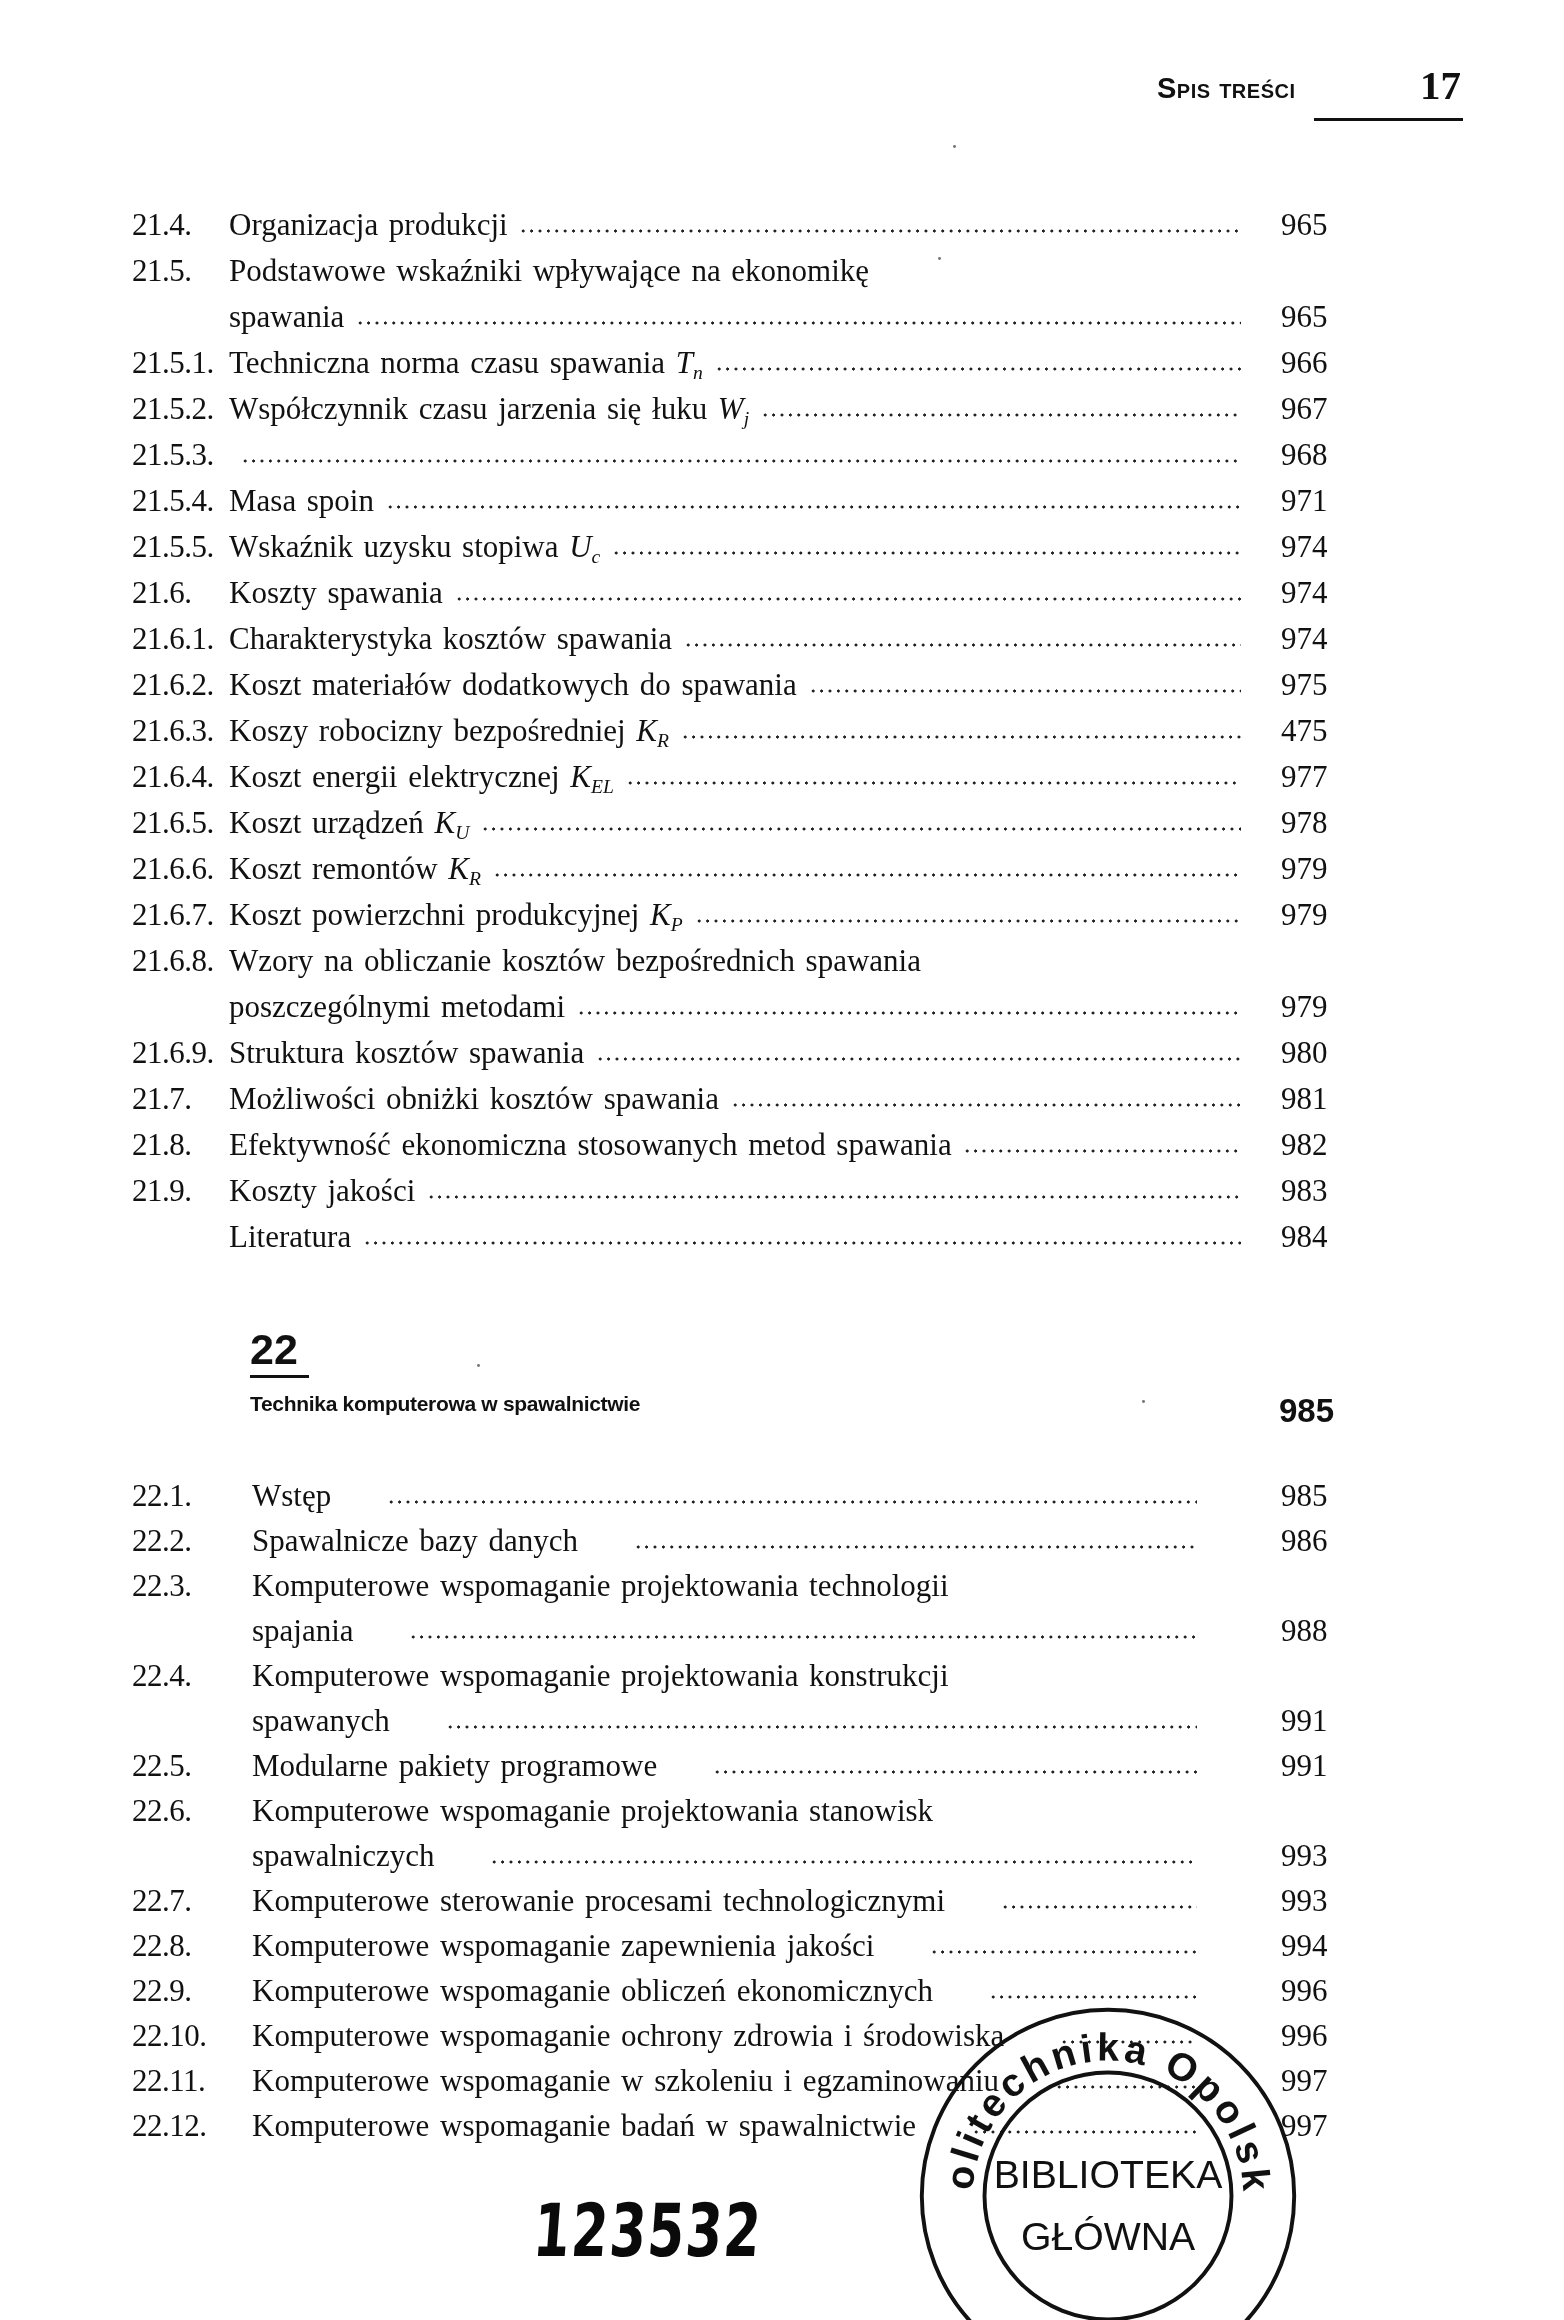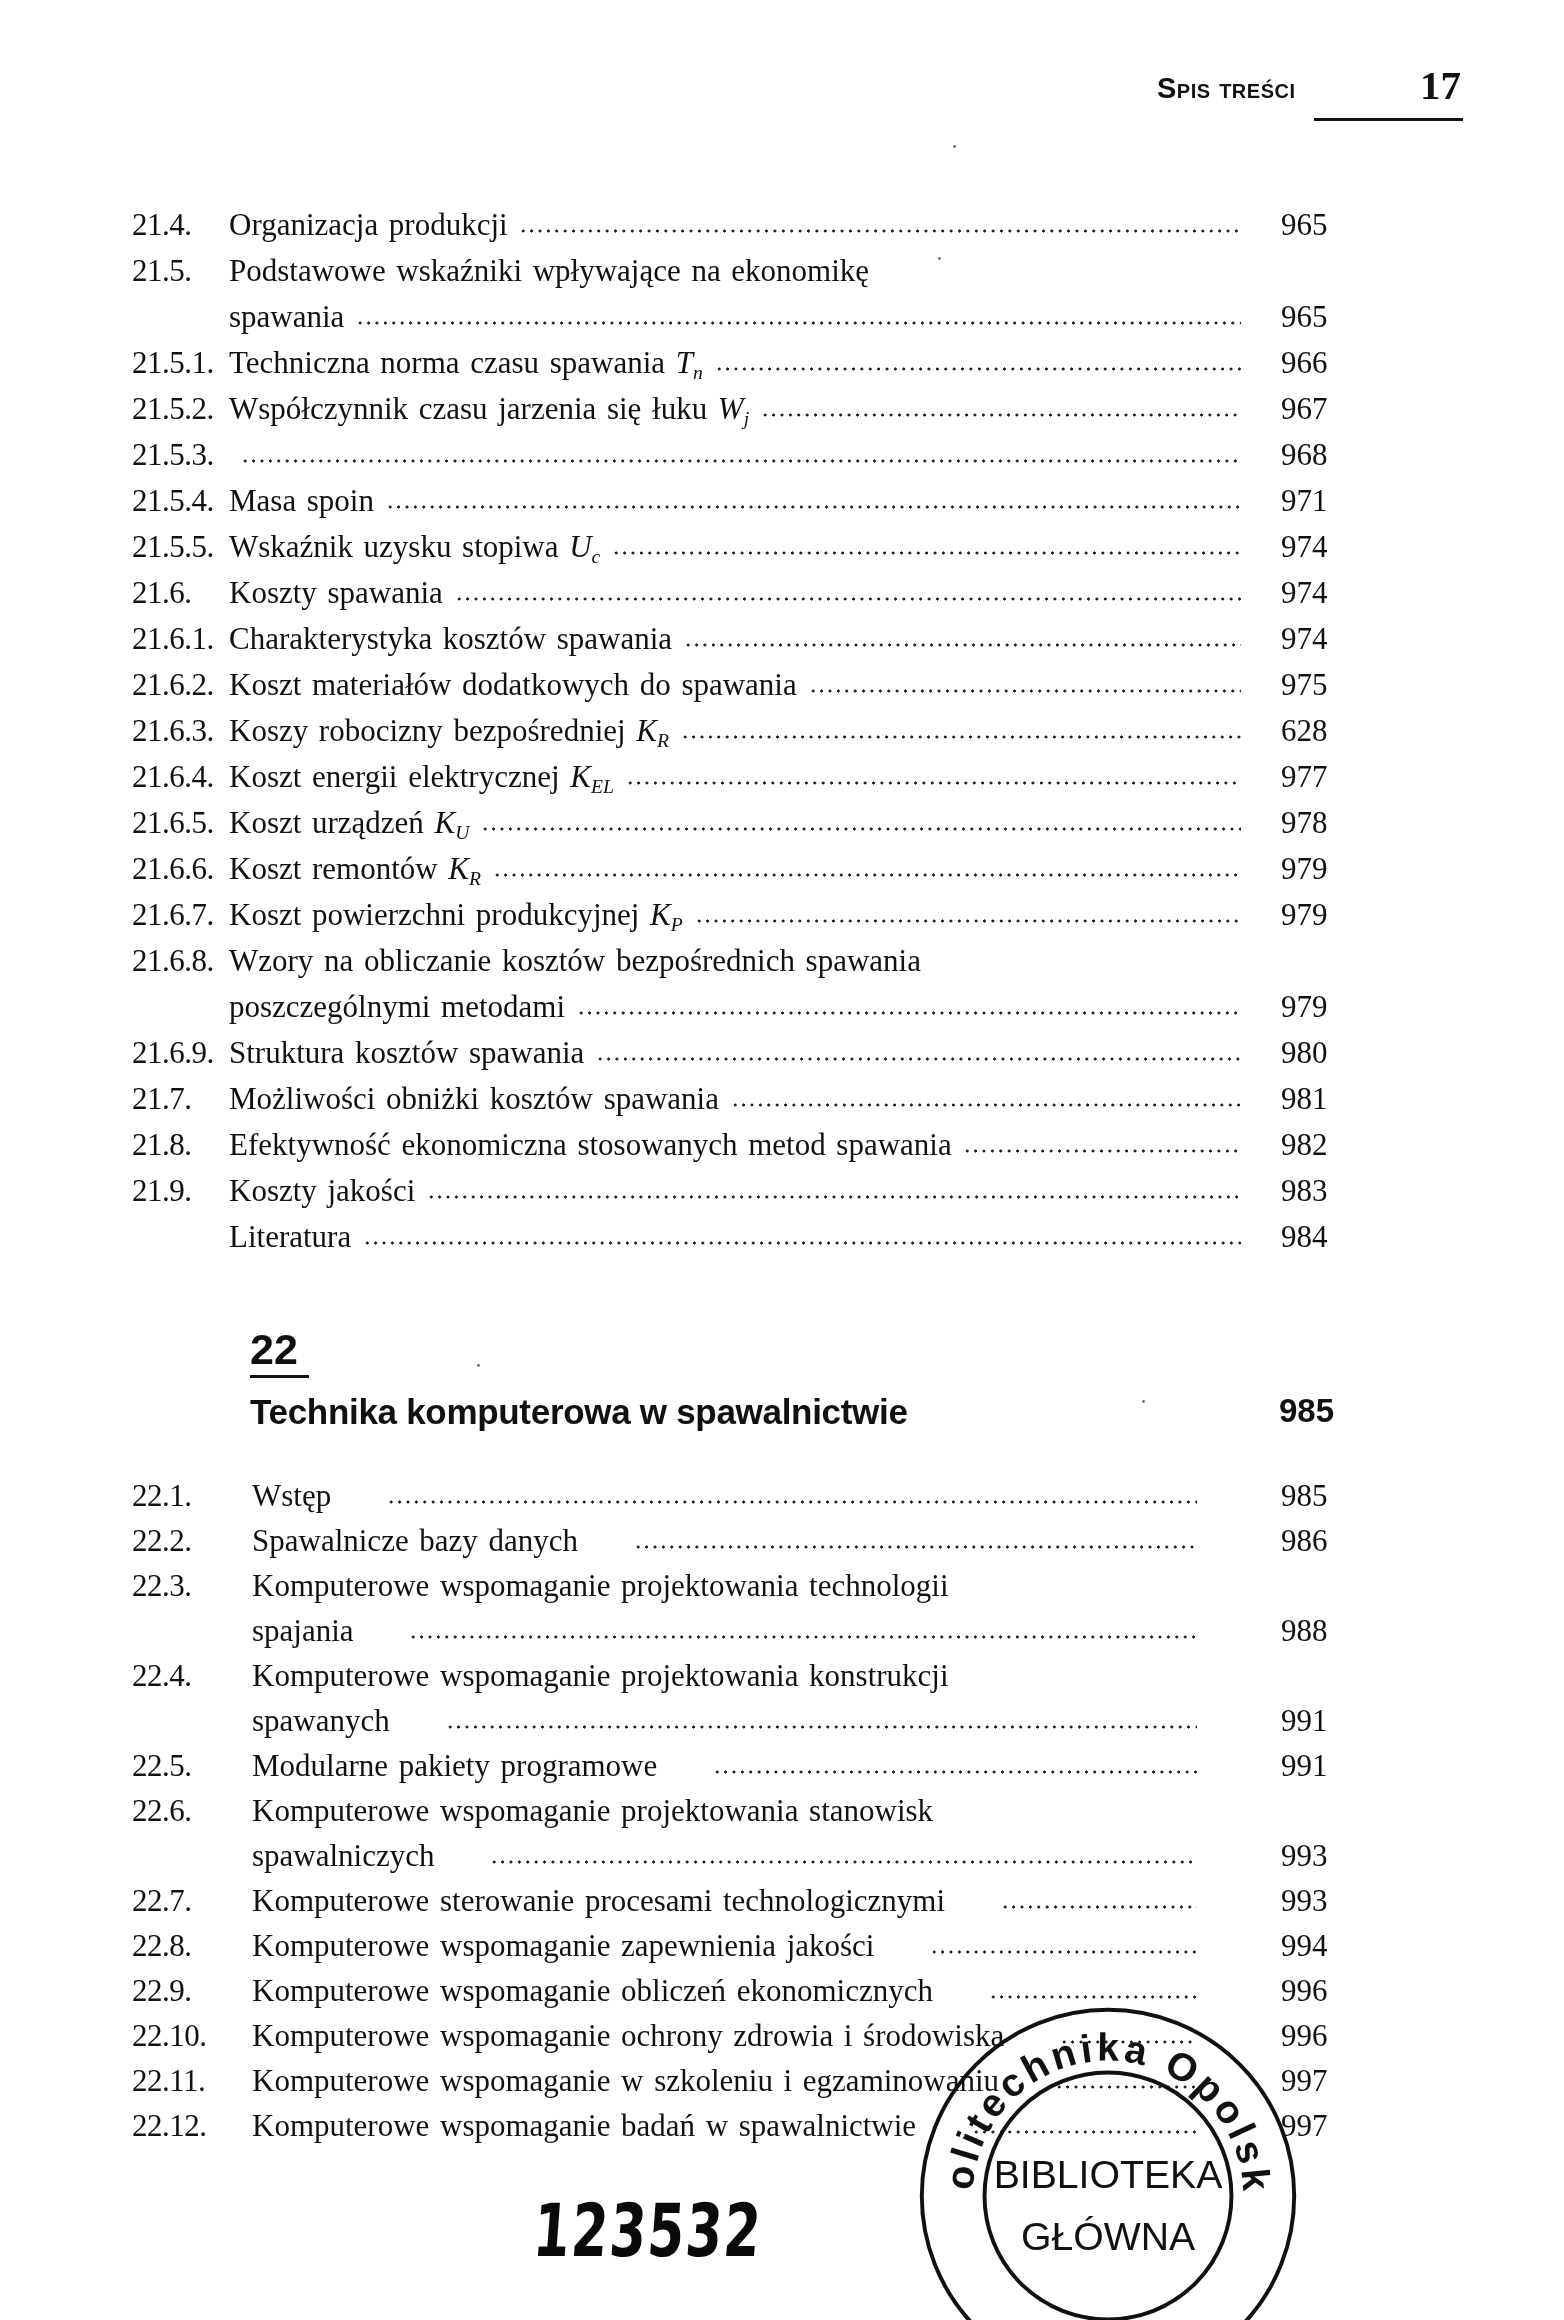--- a/index.html
+++ b/index.html
@@ -46,21 +46,21 @@
     .pg { flex: 0 0 76px; text-align: left; margin-left: 20px; }
     .chapter-num {
       position: absolute; left: 250px; top: 1325px;
       font-family: "Liberation Sans", "DejaVu Sans", sans-serif; font-weight: bold; font-size: 43px;
     }
     .chapter-rule {
       position: absolute; left: 250px; top: 1375px; width: 59px; height: 2.9px; background: #111;
     }
     .chapter-title {
       position: absolute; left: 250px; top: 1392px;
-      font-family: "Liberation Sans", "DejaVu Sans", sans-serif; font-weight: bold; font-size: 35px;
+      font-family: "Liberation Sans", "DejaVu Sans", sans-serif; font-weight: bold; font-size: 21px;
       letter-spacing: -0.3px;
     }
     .chapter-page {
       position: absolute; left: 1279px; top: 1392px;
       font-family: "Liberation Sans", "DejaVu Sans", sans-serif; font-weight: bold; font-size: 33px;
     }
     .handwritten {
       position: absolute; left: 537px; top: 2188px;
       font-family: "DejaVu Sans", sans-serif; font-weight: bold; font-size: 73px;
       transform: scaleX(0.72) skewX(-6deg); transform-origin: left top; letter-spacing: 2px;
@@ -162,21 +162,21 @@
         <span class="title"><span>Koszt materiałów dodatkowych do spawania</span></span>
         <span class="leader"></span>
         <span class="pg">975</span>
       </div>
     </div>
     <div class="row">
       <span class="num">21.6.3.</span>
       <div class="title-wrap">
         <span class="title"><span>Koszy robocizny bezpośredniej</span> <i>K</i><sub>R</sub></span>
         <span class="leader"></span>
-        <span class="pg">628</span>
+        <span class="pg">475</span>
       </div>
     </div>
     <div class="row">
       <span class="num">21.6.4.</span>
       <div class="title-wrap">
         <span class="title"><span>Koszt energii elektrycznej</span> <i>K</i><sub>EL</sub></span>
         <span class="leader"></span>
         <span class="pg">977</span>
       </div>
     </div>

